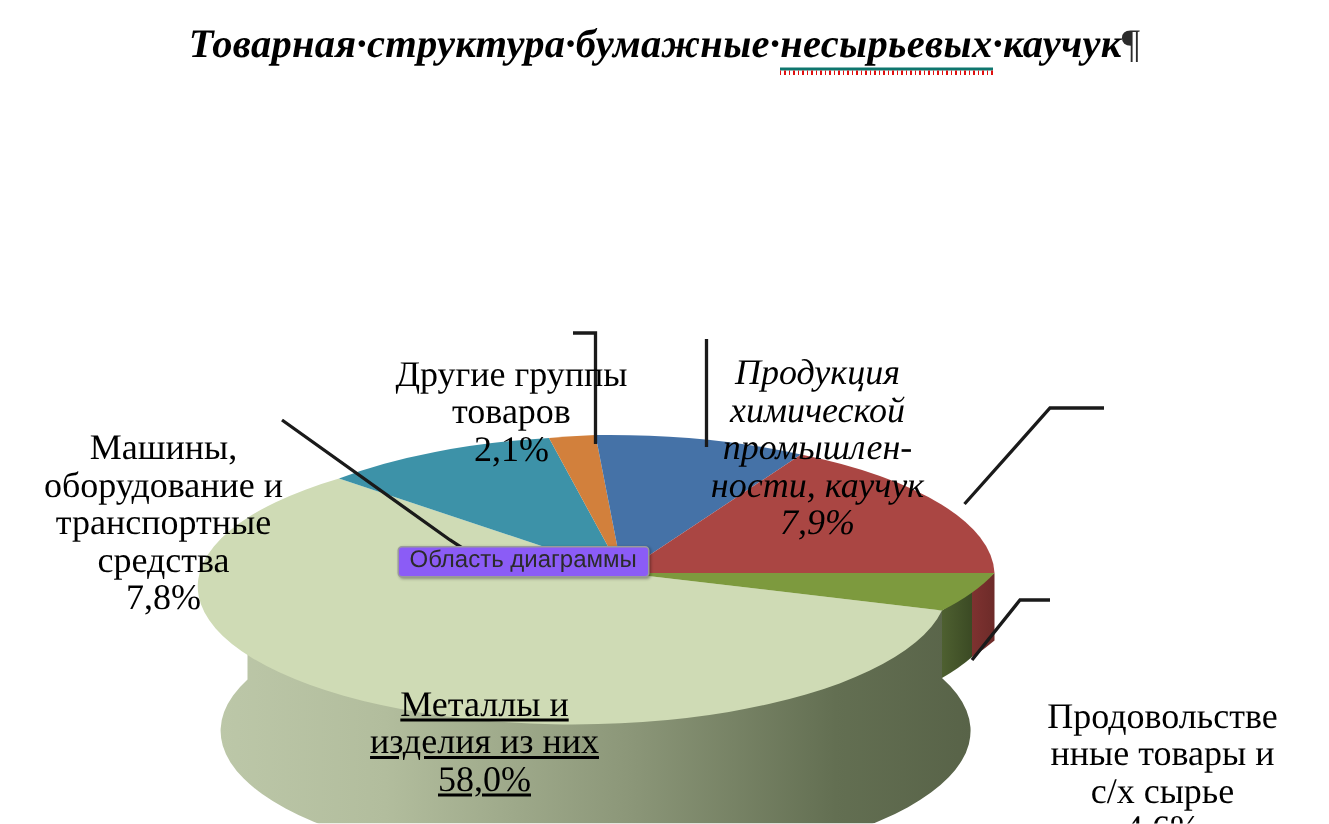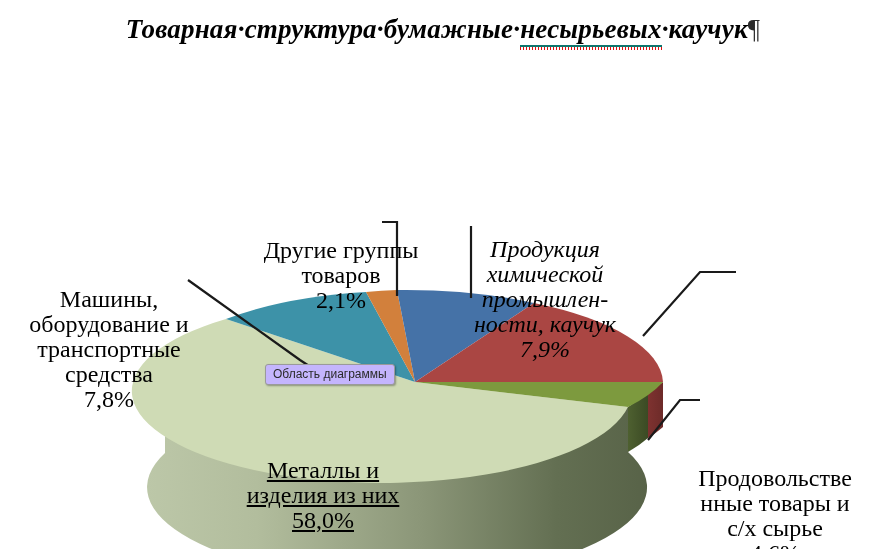--- a/index.html
+++ b/index.html
@@ -82,26 +82,26 @@
   #label-wood       { left: 654px; top: 146px; width: 206px; }
   #label-food       { left: 668px; top: 366px; width: 214px; }
   #label-metals     { left: 198px; top: 358px; width: 250px; text-decoration: underline; }
 
   
   #chart-tooltip {
     position: absolute;
     left: 265px;
     top: 264px;
     padding: 2px 7px 3px 7px;
-    background: #c4b5fd;
+    background: #8b5cf6;
     border: 1px solid #9a9a9a;
     border-radius: 3px;
     box-shadow: 1px 1px 2px rgba(0,0,0,0.33);
     font-family: "Liberation Sans", "DejaVu Sans", sans-serif;
-    font-size: 12px;
+    font-size: 16px;
     line-height: 14px;
     color: #2b2b2b;
     white-space: nowrap;
   }
 </style>
 </head>
 <body>
 
 <div id="doc-title"><span>Товарная·структура·бумажные·</span><span class="spell">несырьевых</span><span>·каучук</span><span class="pilcrow">¶</span></div>
 

